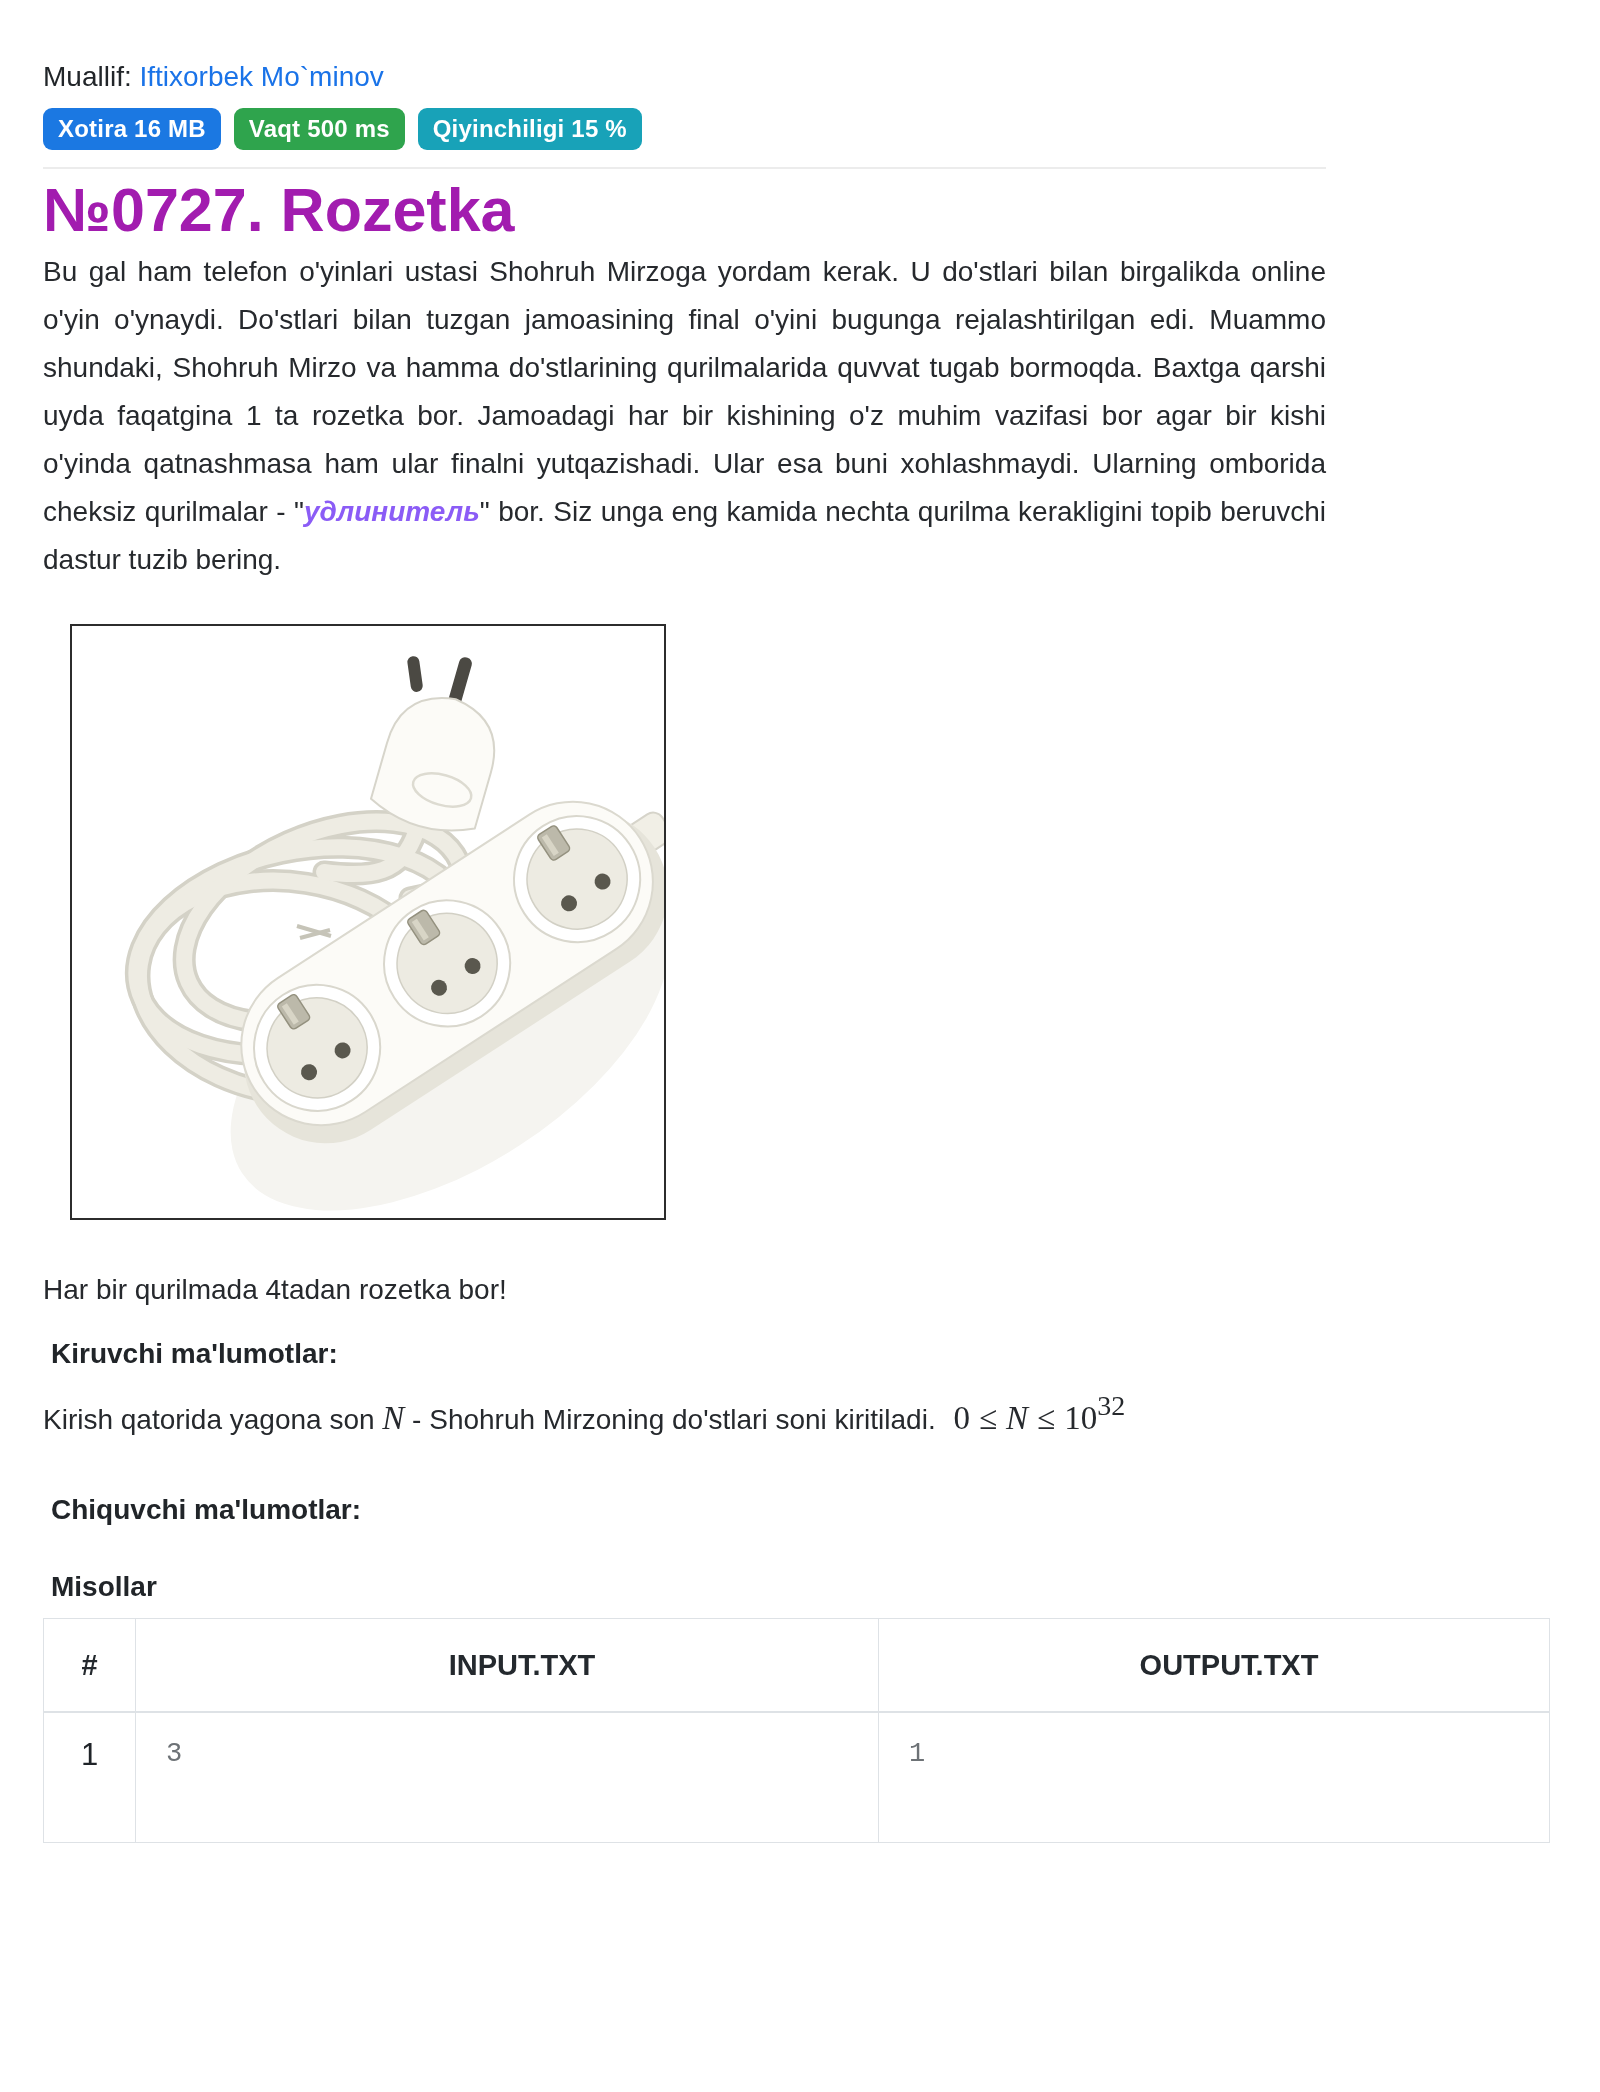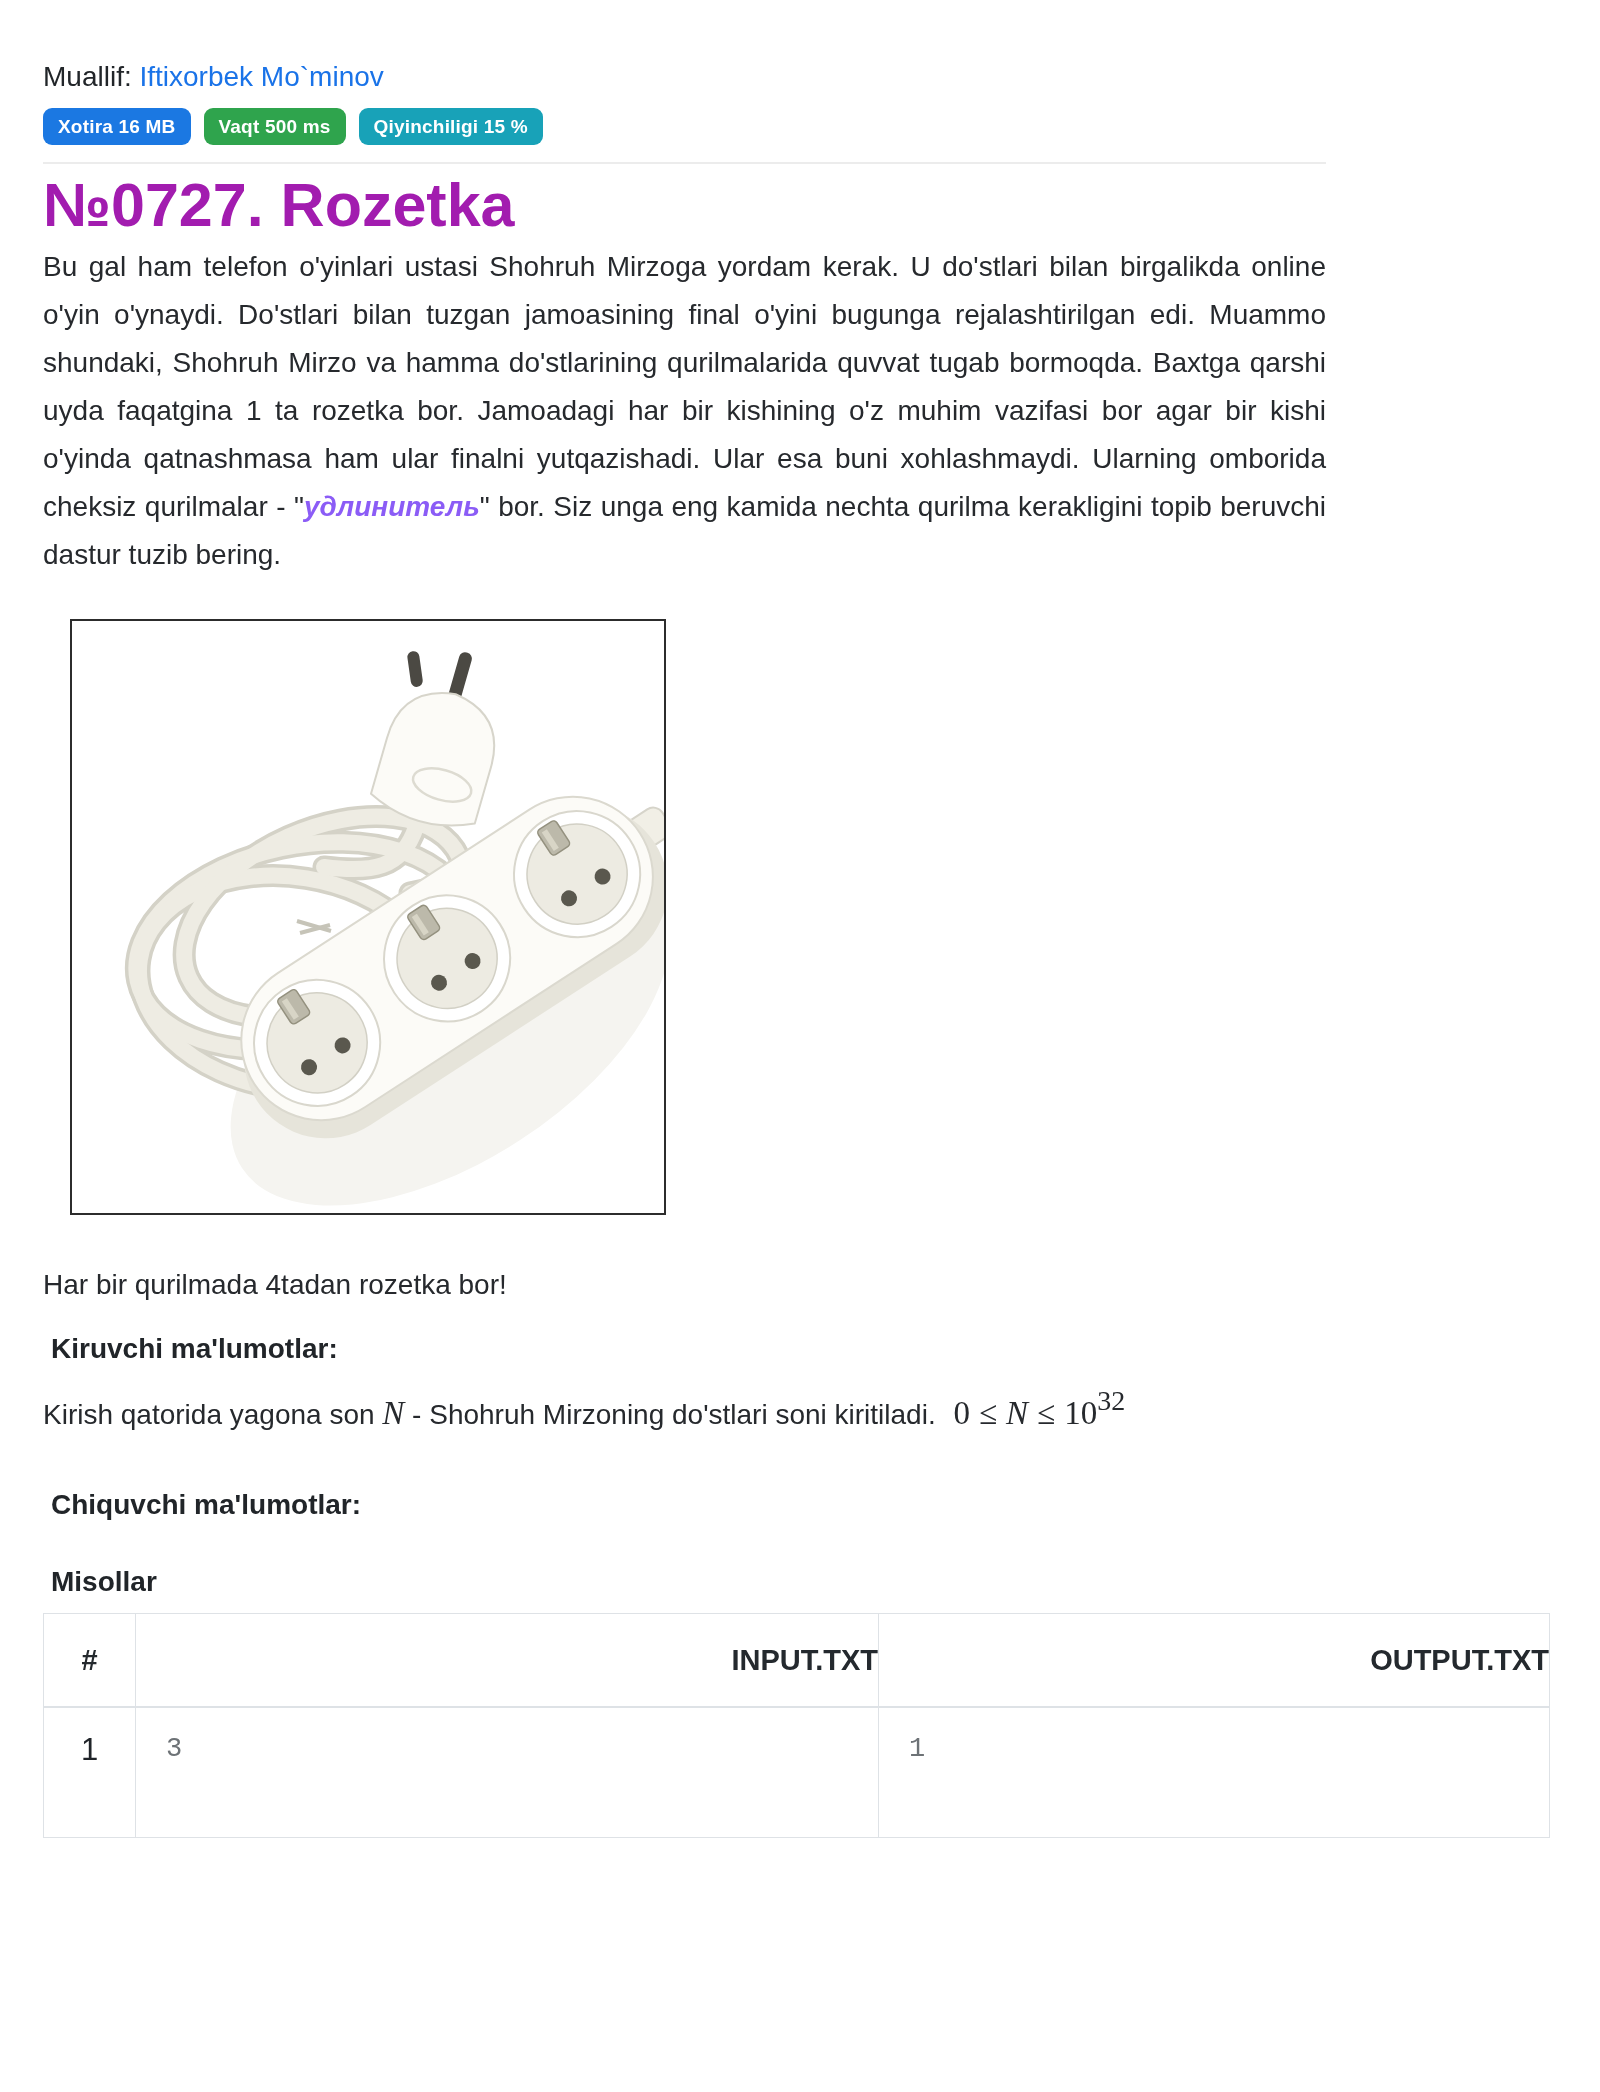--- a/index.html
+++ b/index.html
@@ -31,21 +31,21 @@
   
   .badges {
     margin-top: 16px;
     display: flex;
     gap: 13px;
     align-items: center;
   }
   .badge {
     display: inline-block;
     color: #ffffff;
-    font-size: 19px;
+    font-size: 24px;
     font-weight: bold;
     line-height: 1;
     padding: 9px 15px 9px 15px;
     border-radius: 9px;
     letter-spacing: 0.2px;
   }
   
   .divider {
     border: none;
     border-top: 2px solid #ececec;
@@ -128,21 +128,21 @@
   }
   table.examples-table, .examples-table th, .examples-table td {
     border: 1px solid #dee2e6;
   }
   .examples-table thead th {
     border-bottom: 2px solid #dee2e6;
     height: 92px;
     font-size: 29px;
     font-weight: bold;
     color: #24292e;
-    text-align: right;
+    text-align: center;
     padding: 0 0 0 30px;
     vertical-align: middle;
     background: #ffffff;
   }
   .examples-table th.col-num { width: 91px; text-align: center; padding: 0; }
   .examples-table th.col-input { width: 712px; }
   .examples-table tbody td {
     height: 130px;
     vertical-align: top;
     padding: 26px 30px 0 30px;

